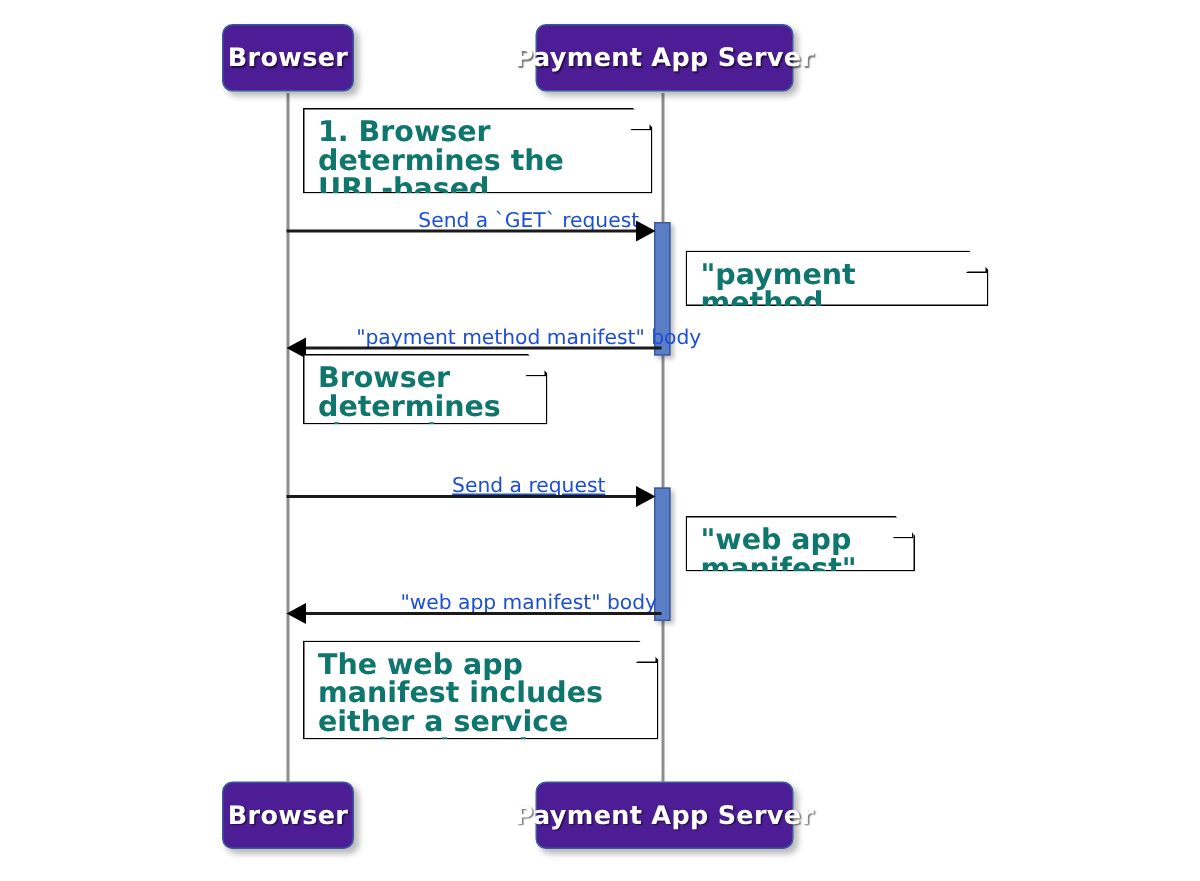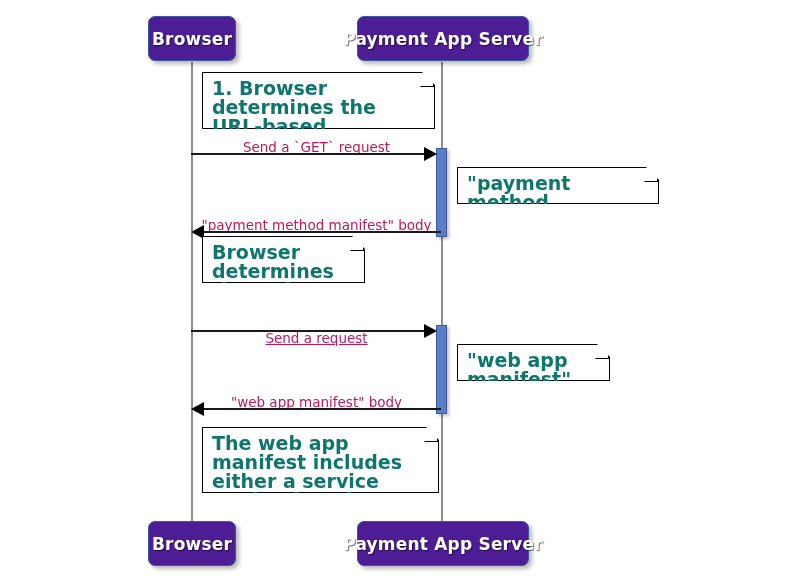--- a/index.html
+++ b/index.html
@@ -70,23 +70,24 @@
   }
   .arrowhead.right {
     border-left: 13px solid #000000;
   }
   .arrowhead.left {
     border-right: 13px solid #000000;
   }
   .msg-label {
     position: absolute;
     font-size: 13.5px;
-    color: #be185d;
+    color: #1d4ed8;
     white-space: nowrap;
     text-align: center;
+    margin-left: 36px;
   }
 
   
   .note {
     position: absolute;
     box-sizing: border-box;
     background: #ffffff;
     border: 1.6px solid #000000;
     font-size: 19px;
     line-height: 19px;
@@ -154,21 +155,21 @@
   </div>
   <div class="msg-line" style="left:203px; top:231px; width:238px;"></div>
   <div class="arrowhead left" style="left:191px; top:225px;"></div>
 
   <div class="note" style="left:202px; top:236px; width:163px; height:47px;">
     <span class="fold"></span>
     <span class="note-text">Browser determines
 the web app manifest URL</span>
   </div>
 
-  <div class="msg-label" style="left:192px; top:330px; width:249px;text-decoration:underline;">
+  <div class="msg-label" style="left:192px; top:316px; width:249px;text-decoration:underline;">
     <span>Send a request</span>
   </div>
   <div class="msg-line" style="left:191px; top:330px; width:237px;"></div>
   <div class="arrowhead right" style="left:424px; top:324px;"></div>
 
   <div class="note" style="left:457px; top:344px; width:153px; height:37px;">
     <span class="fold"></span>
     <span class="note-text">"web app manifest" URL</span>
   </div>
 

